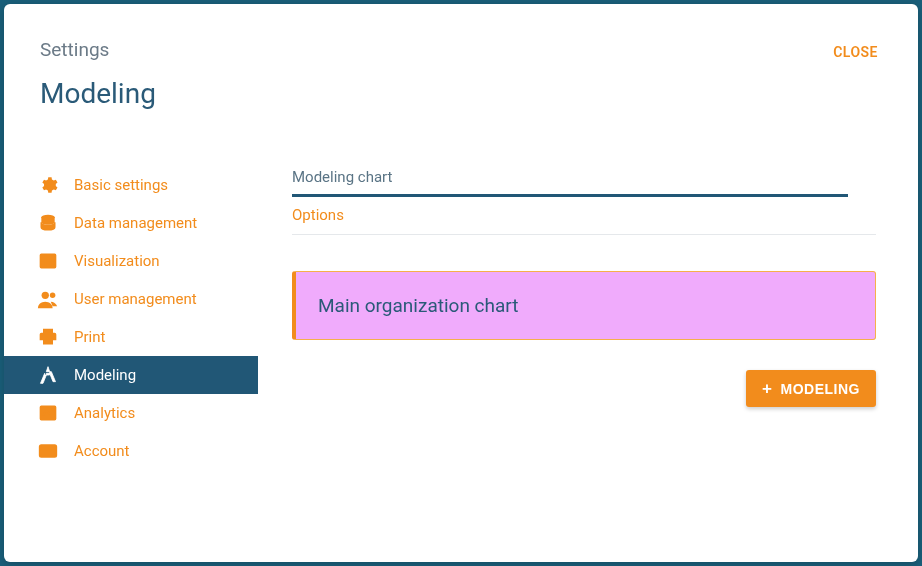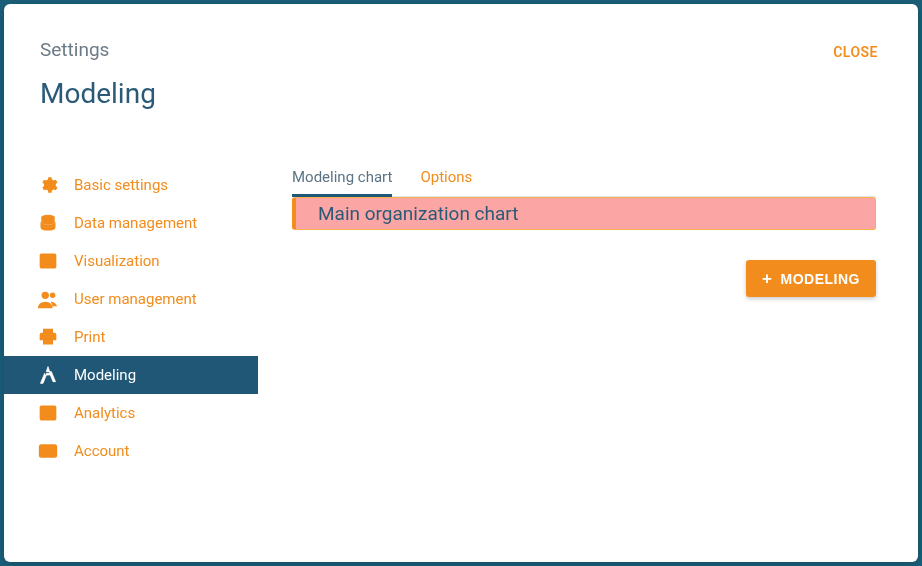--- a/index.html
+++ b/index.html
@@ -82,20 +82,22 @@
       fill: #fff;
       stroke: #fff;
     }
     .content {
       flex: 1;
       padding: 32px 42px 0 34px;
     }
     .tabs {
       display: flex;
       border-bottom: 1px solid #e5e8eb;
+      margin-bottom: 36px;
+      flex-direction: column;
     }
     .tab {
       padding: 10px 0;
       margin-right: 28px;
       font-size: 15px;
       cursor: pointer;
       color: #f28c1c;
       position: relative;
     }
     .tab.active {
@@ -106,23 +108,23 @@
       position: absolute;
       left: 0;
       right: 0;
       bottom: -1px;
       height: 3px;
       background: #215776;
     }
     .chart-card {
       border: 1px solid #f5b04a;
       border-left: 4px solid #f28c1c;
-      background: #fca5a5;
+      background: #f0abfc;
       border-radius: 3px;
-      padding: 4px 22px;
+      padding: 22px 22px;
       color: #2a5a78;
       font-size: 19px;
       margin-bottom: 30px;
     }
     .action-row {
       display: flex;
       justify-content: flex-end;
       margin-bottom: 18px;
     }
     .add-btn {

